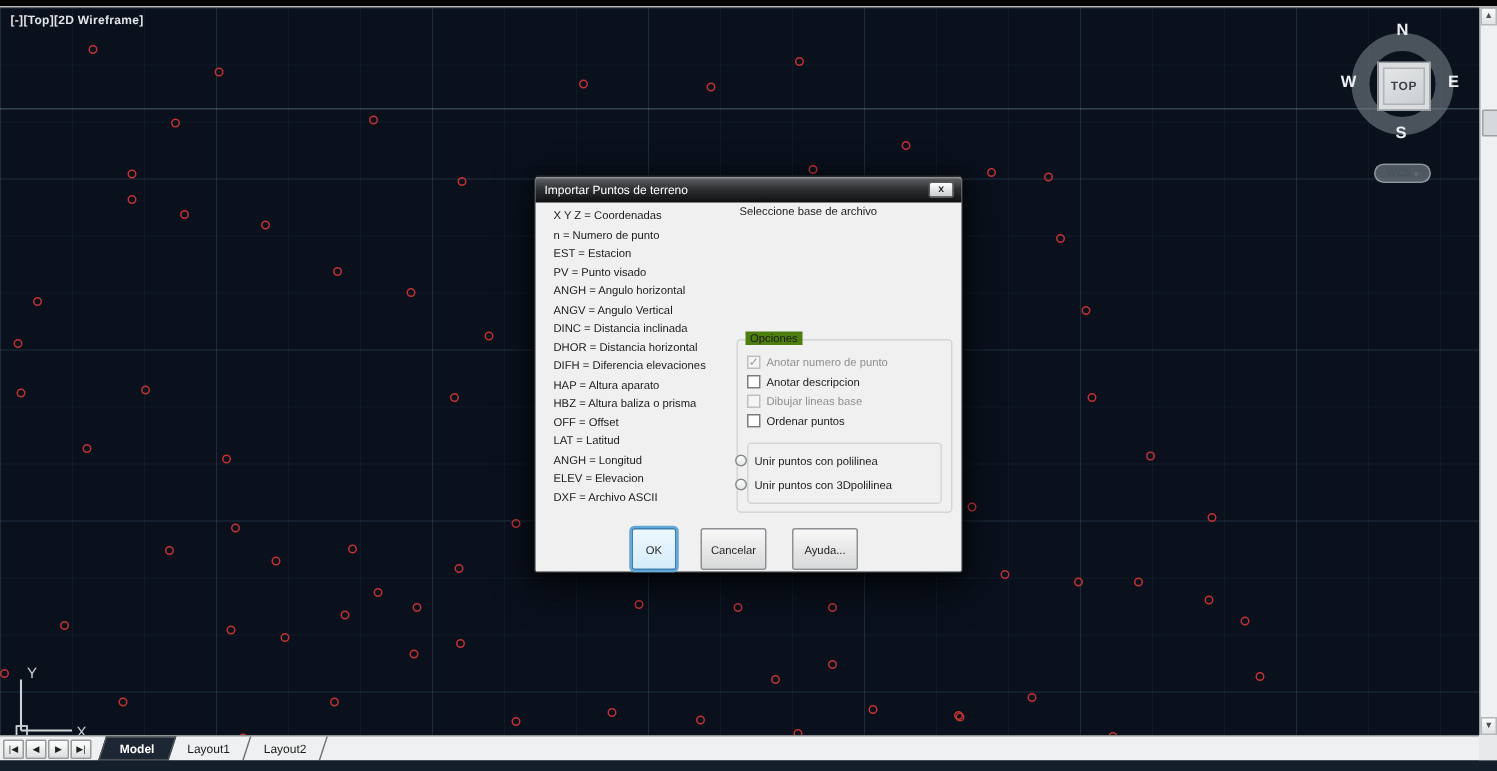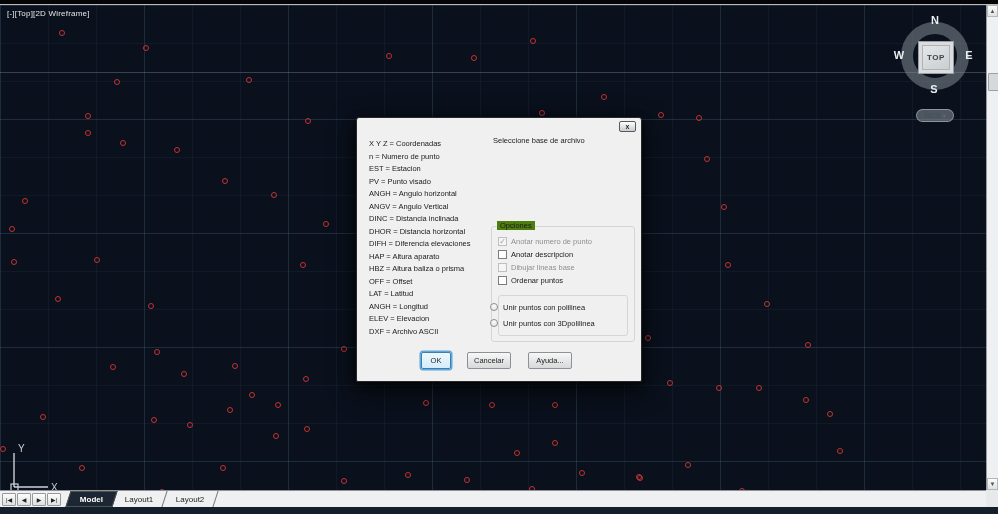--- a/index.html
+++ b/index.html
@@ -14,21 +14,21 @@
   .viewport { position:absolute; left:0; top:5px; width:986px; height:485px;
     background-color:#0a101c;
     background-image:
       linear-gradient(rgba(70,115,140,0.22) 1px, transparent 1px),
       linear-gradient(90deg, rgba(70,115,140,0.22) 1px, transparent 1px),
       linear-gradient(rgba(70,115,140,0.10) 1px, transparent 1px),
       linear-gradient(90deg, rgba(70,115,140,0.10) 1px, transparent 1px);
     background-size:144px 114px, 144px 114px, 48px 38px, 48px 38px; }
   .grid-strong { position:absolute; left:0; top:67px; width:100%; height:1px;
                  background:rgba(115,155,175,0.38); }
-  .vp-label { position:absolute; left:7px; top:4px; color:#e2e6e9; font-size:8px; font-weight:normal;
+  .vp-label { position:absolute; left:7px; top:4px; color:#e2e6e9; font-size:8px; font-weight:bold;
               letter-spacing:.2px; white-space:nowrap; }
   .pt { position:absolute; width:6px; height:6px; border:1.5px solid #c13434; border-radius:50%;
         box-sizing:border-box; }
 
   
   .cube-ring { position:absolute; left:901px; top:17px; width:68px; height:68px; border-radius:50%;
                border:12px solid rgba(128,137,143,0.55); box-sizing:border-box; }
   .cube-letter { position:absolute; color:#eceff1; font-weight:bold; font-size:11px; width:12px;
                  text-align:center; }
   .cl-n { left:929px; top:9px; }  .cl-s { left:928px; top:78px; }
@@ -112,21 +112,21 @@
   .grp-union { left:141px; top:177px; width:130px; height:41px; }
   .grp-label { position:absolute; left:140px; top:103px; background:#4d7c0f; padding:0 3px; }
   .cb-row { position:absolute; left:141px; display:flex; align-items:center; gap:4px; height:10px; }
   .cb-box { width:9px; height:9px; background:#fff; border:1px solid #797d80; box-sizing:border-box;
             text-align:center; line-height:8px; font-size:8px; color:#2a6fbd; }
   .cb-row.disabled .cb-box { border-color:#bdbfc1; background:#f5f5f5; color:#9b9da0; }
   .cb-row.disabled .cb-label { color:#8d8f91; }
   .radio-row { position:absolute; left:133px; display:flex; align-items:center; gap:5px; height:10px; }
   .rd { width:8px; height:8px; border-radius:50%; background:linear-gradient(#fdfdfd,#e6e7e8);
         border:1px solid #888b8e; box-sizing:border-box; }
-  .btn { position:absolute; top:234px; height:17px; display:flex; align-items:center; justify-content:center;
+  .btn { position:absolute; top:234px; height:28px; display:flex; align-items:center; justify-content:center;
          background:linear-gradient(#f8f8f8,#e9e9e9 45%,#d8d9da); border:1px solid #8d9094;
          border-radius:2px; box-sizing:border-box; color:#1e1e1e; font-size:7.5px; }
   .btn-ok { left:64px; width:30px; border-color:#3c7fb1; box-shadow:0 0 0 1.5px #5fa8d8;
             background:linear-gradient(#edf7fd,#d5edfb); }
   .btn-cancel { left:110px; width:44px; }
   .btn-help { left:171px; width:44px; }
 </style>
 </head>
 <body>
 
@@ -257,20 +257,23 @@
   </div>
   <div class="h-scroll">
     <div class="h-arrow left">◀</div>
     <div class="h-thumb"></div>
     <div class="h-arrow right">▶</div>
   </div>
   <div class="sb-corner"></div>
   <div class="cmd-strip"></div>
 
   <div class="dialog">
+    <div class="dlg-title">
+      <span>Importar Puntos de terreno</span>
+    </div>
     <div class="dlg-close">x</div>
 
     <div class="defs" id="defs">
         <div class="def-line">X Y Z = Coordenadas</div>
         <div class="def-line">n = Numero de punto</div>
         <div class="def-line">EST = Estacion</div>
         <div class="def-line">PV = Punto visado</div>
         <div class="def-line">ANGH = Angulo horizontal</div>
         <div class="def-line">ANGV = Angulo Vertical</div>
         <div class="def-line">DINC = Distancia inclinada</div>

